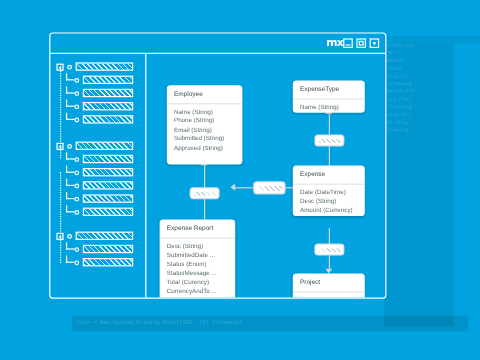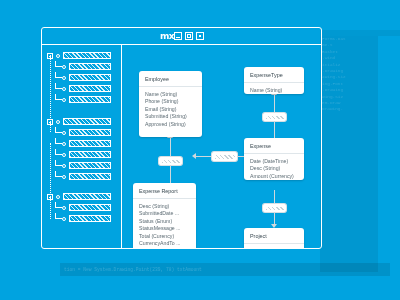--- a/index.html
+++ b/index.html
@@ -41,21 +41,21 @@
   #app-window{
     position:absolute;left:41px;top:27px;width:281px;height:222px;
     border:1.5px solid #ffffff;
     border-radius:3px;
     box-sizing:border-box;
     background:transparent;
   }
   #title-bar{
     position:relative;height:17px;
     border-bottom:1.5px solid #ffffff;
-    display:flex;align-items:center;justify-content:center;
+    display:flex;align-items:center;justify-content:flex-end;
     padding:0 5px 0 6px;
     box-sizing:border-box;
   }
   #app-logo{
     color:#ffffff;font-weight:bold;font-size:9px;
     letter-spacing:-0.5px;
     font-family:"DejaVu Sans", sans-serif;
   }
   #window-controls{display:flex;gap:3px;align-items:center;}
   .win-btn{

